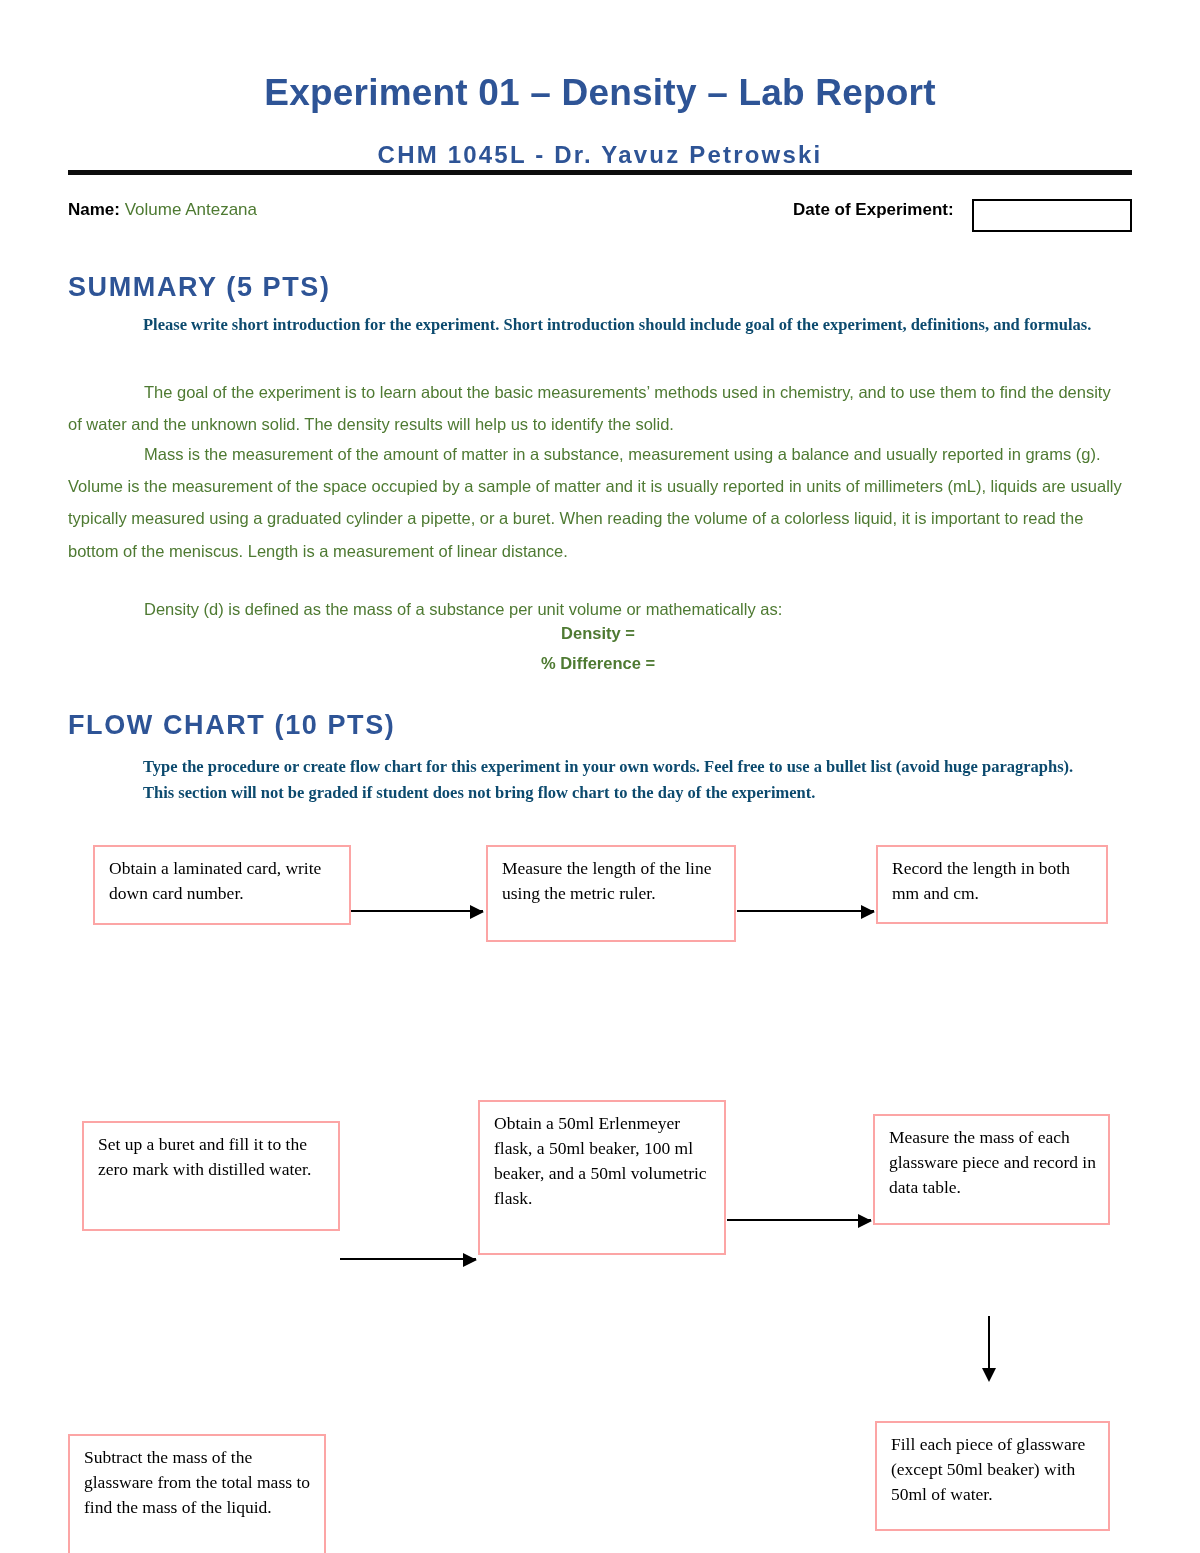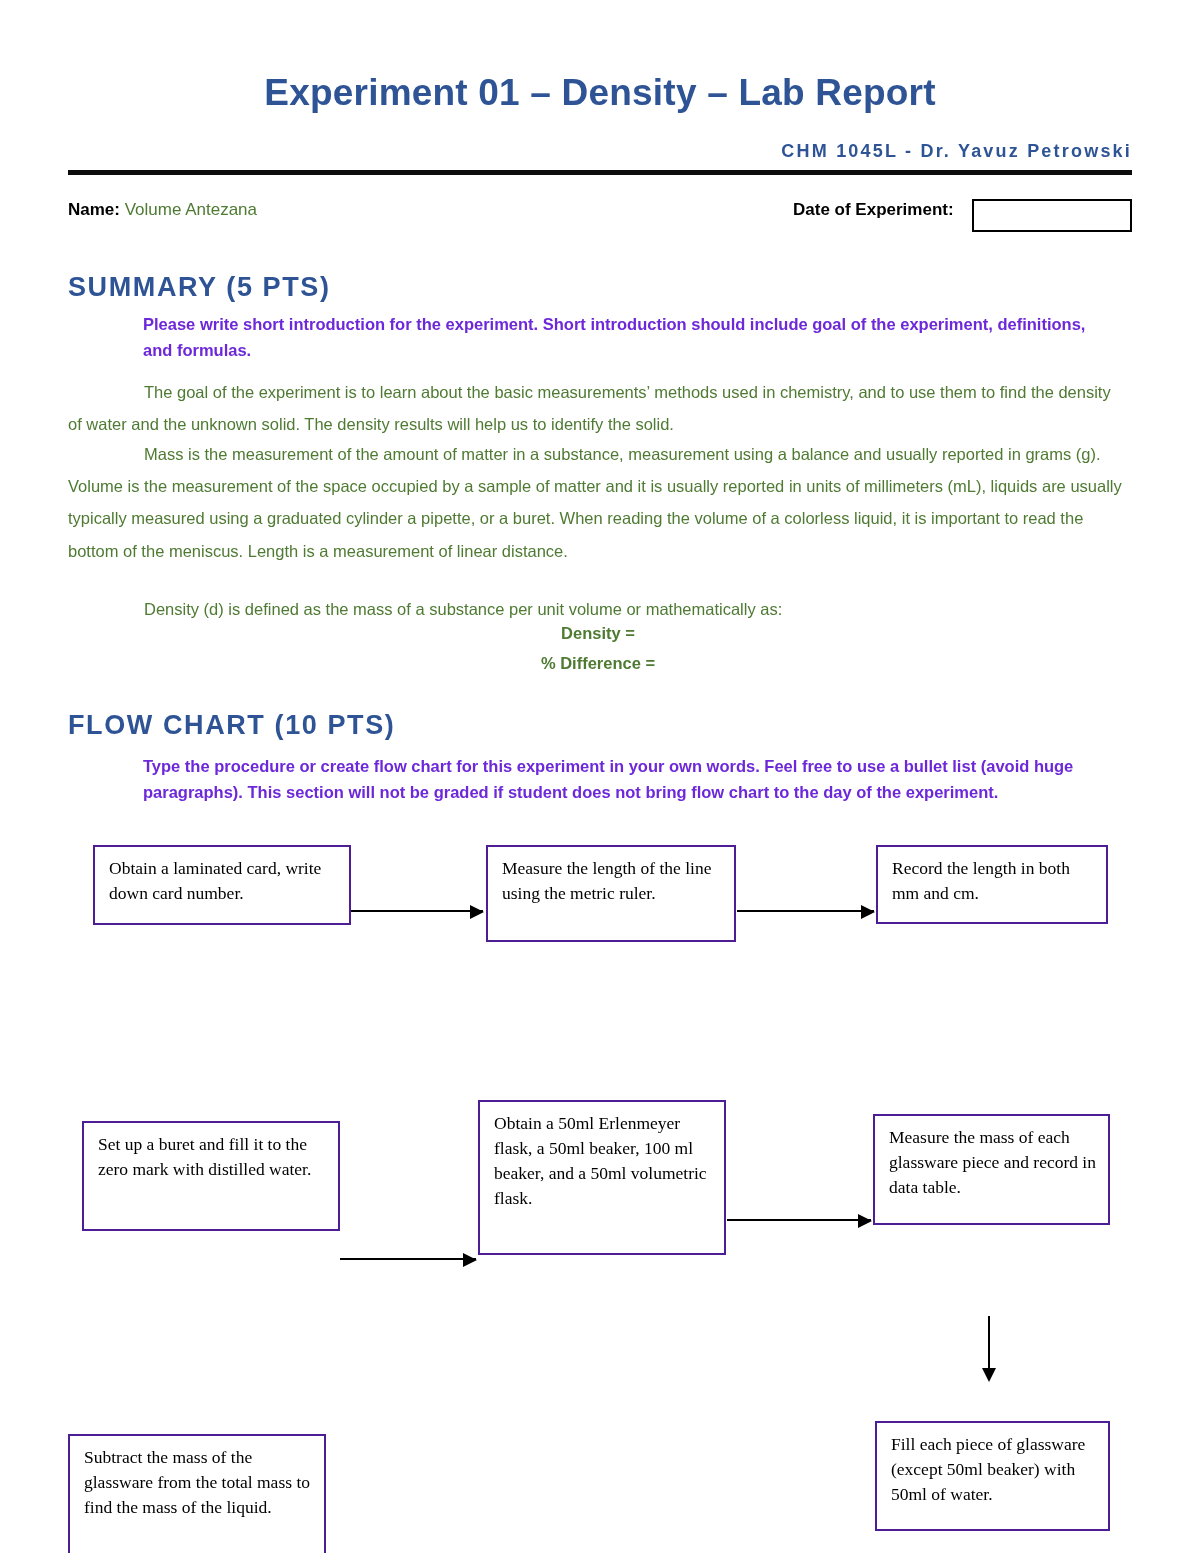--- a/index.html
+++ b/index.html
@@ -34,22 +34,22 @@
     font-weight: bold;
     color: #2E5496;
     letter-spacing: 0.2px;
     line-height: 1.15;
   }
   .doc-subtitle {
     position: absolute;
     left: 68px;
     top: 141px;
     width: 1064px;
-    text-align: right;
-    font-size: 18px;
+    text-align: center;
+    font-size: 24px;
     font-weight: bold;
     color: #2E5496;
     letter-spacing: 2.2px;
   }
   .header-rule {
     position: absolute;
     left: 68px;
     top: 170px;
     width: 1064px;
     height: 0;
@@ -104,21 +104,21 @@
   }
   #summary-heading { left: 68px; top: 272px; }
   #flowchart-heading { left: 68px; top: 710px; }
 
   
   .para {
     position: absolute;
     font-size: 16.5px;
     line-height: 1.55;
   }
-  .para.black { color: #6d28d9; font-weight: bold; }
+  .para.black { color: #0c4a6e; font-weight: bold; font-family: Liberation Serif, serif; }
   .para.green { color: #4E7A32; }
 
   #summary-instruction {
     left: 143px;
     top: 312px;
     width: 952px;
   }
   #summary-p1 {
     left: 68px;
     top: 376px;
@@ -154,21 +154,21 @@
 
   #flow-instruction {
     left: 143px;
     top: 754px;
     width: 940px;
   }
 
   
   .flow-box {
     position: absolute;
-    border: 2px solid #4c1d95;
+    border: 2px solid #fca5a5;
     box-sizing: border-box;
     background: #ffffff;
     font-family: "Liberation Serif", serif;
     font-size: 17.5px;
     line-height: 1.42;
     color: #000000;
     padding: 9px 12px 6px 14px;
   }
 
   #box-1 { left: 93px;  top: 845px;  width: 258px; height: 80px; }

